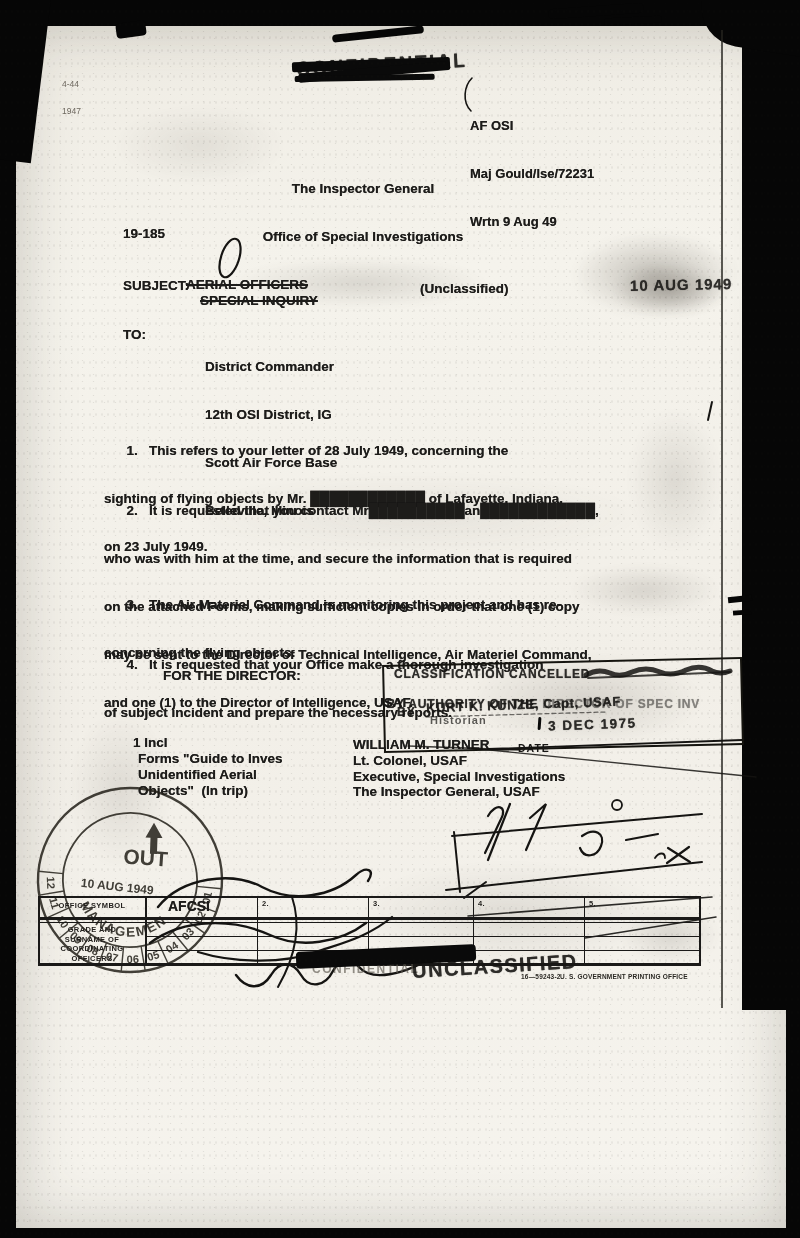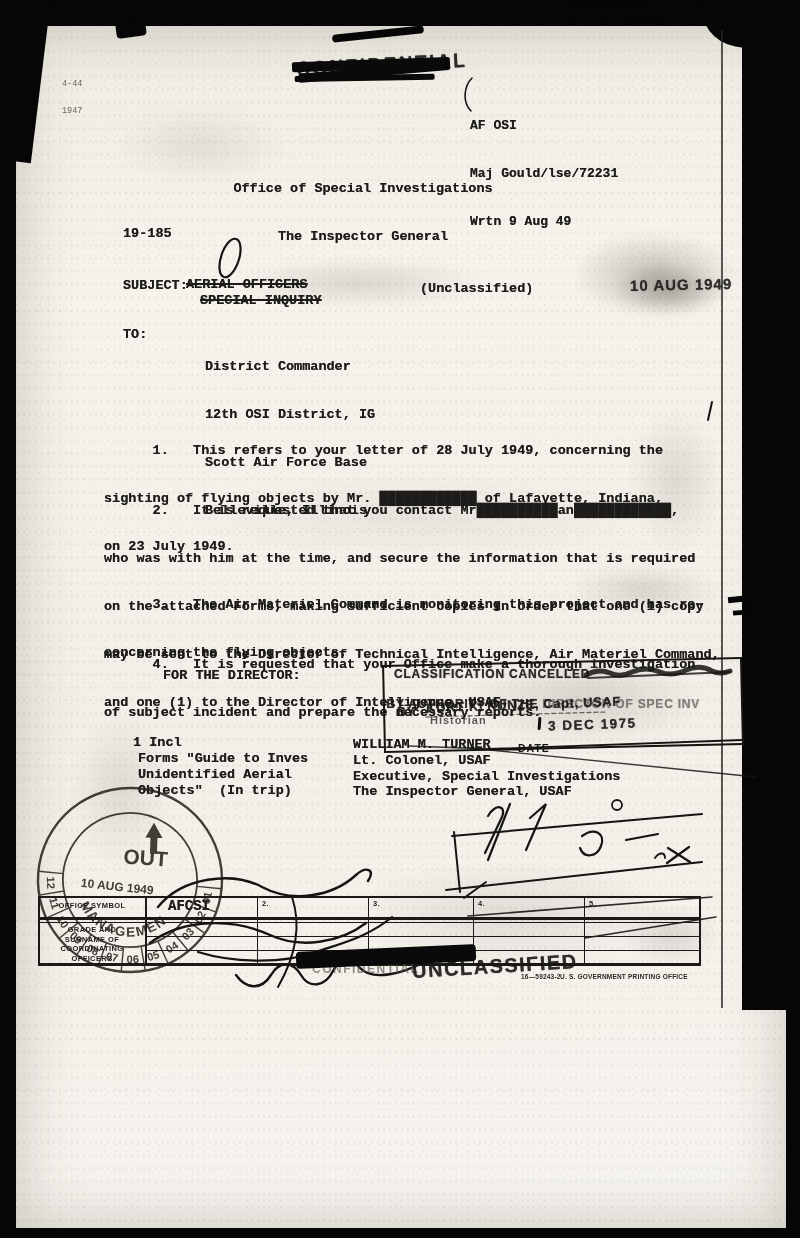--- a/index.html
+++ b/index.html
@@ -10,21 +10,21 @@
         background:linear-gradient(175deg,#efece4 0%,#f5f3ec 22%,#f2efe8 55%,#f6f4ee 100%);
         box-shadow:inset 0 0 60px rgba(60,55,45,.25);}
   .speckle{position:absolute;inset:0;pointer-events:none;
         background-image:radial-gradient(rgba(25,22,18,.55) .6px,transparent 1.05px),
                          radial-gradient(rgba(45,40,35,.4) .5px,transparent .95px);
         background-size:11px 7px,6px 13px;background-position:0 0,3px 5px;opacity:.16;}
   .smudge{position:absolute;pointer-events:none;filter:blur(4px);
         background:radial-gradient(closest-side,rgba(72,66,58,.55),rgba(72,66,58,0) 72%);}
   .blackpatch{position:absolute;background:#060606;}
   
-  .tw{position:absolute;font-family:Liberation Mono, monospace;
+  .tw{position:absolute;font-family:Liberation Sans, sans-serif;
       font-weight:bold;color:#1d1c1a;font-size:13.5px;line-height:16px;white-space:pre;
       text-shadow:0 0 .6px rgba(10,10,10,.75);}
   .twsm{font-size:13px;}
   .faint{color:#6d675e;text-shadow:none;font-weight:normal;}
   .strike{text-decoration:line-through;text-decoration-thickness:2px;}
   
   .stamp{position:absolute;font-family:"Liberation Sans",sans-serif;font-weight:bold;
       color:#181715;letter-spacing:1px;white-space:pre;}
   .grunge{text-shadow:0 0 .8px rgba(20,18,15,.9);opacity:.9;}
   .bar{position:absolute;background:#0a0a0a;border-radius:2px;}
@@ -83,22 +83,22 @@
     <div class="bar" style="left:-2px;top:20px;width:140px;height:6px;transform:rotate(2deg)"></div>
   </div>
 
   <div class="tw twsm" style="left:470px;top:86px">
     <div>AF OSI</div>
     <div>Maj Gould/lse/72231</div>
     <div>Wrtn 9 Aug 49</div>
   </div>
 
   <div class="tw" style="left:180px;top:149px;width:366px;text-align:center">
+    <div>The Inspector General</div>
     <div>Office of Special Investigations</div>
-    <div>The Inspector General</div>
   </div>
 
   <div class="tw" style="left:123px;top:226px">19-185</div>
 
   <div class="tw" style="left:123px;top:278px">SUBJECT:</div>
   <div class="tw strike" style="left:186px;top:277px">AERIAL OFFICERS</div>
   <div class="tw strike" style="left:200px;top:293px">SPECIAL INQUIRY</div>
   <div class="tw" style="left:420px;top:281px">(Unclassified)</div>
   <div class="stamp grunge" style="left:630px;top:276px;font-size:15px;letter-spacing:1px;transform:rotate(-1deg);opacity:.88">10 AUG 1949</div>
 

